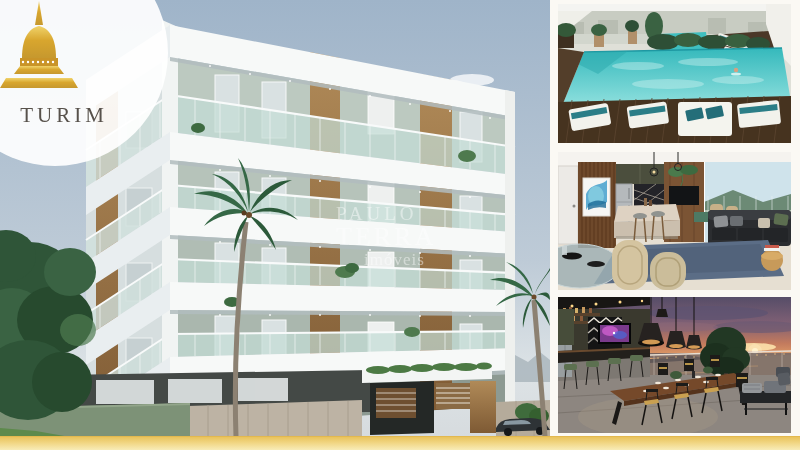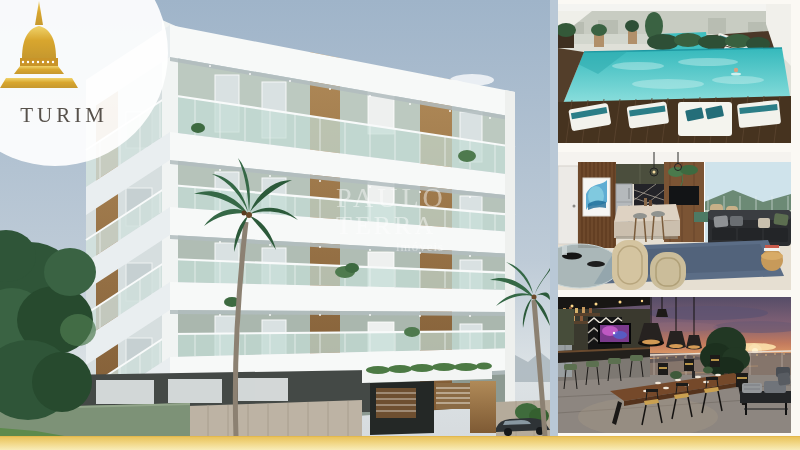--- a/index.html
+++ b/index.html
@@ -1,30 +1,30 @@
 <!DOCTYPE html>
 <html><head>
 <meta charset="utf-8">
 <style>
   html,body{margin:0;padding:0;background:#ffffff;}
   .canvas{position:relative;width:800px;height:450px;background:#fbf9f4;overflow:hidden;
           font-family:"Liberation Sans",sans-serif;}
-  .main-photo{position:absolute;left:0;top:0;width:550px;height:437px;overflow:hidden;background:#b9c8d6;padding-left:8px;}
+  .main-photo{position:absolute;left:0;top:0;width:550px;height:437px;overflow:hidden;background:#b9c8d6;}
   .main-photo svg{position:absolute;left:0;top:0;}
   .logo-circle{position:absolute;left:-58px;top:-60px;width:226px;height:226px;border-radius:50%;
                background:rgba(255,255,255,0.92);}
   .pagoda{position:absolute;left:24px;top:16px;}
   .brand-name{position:absolute;left:0;top:103px;width:128px;text-align:center;
               font-family:"Liberation Serif",serif;font-size:21px;letter-spacing:4px;
               color:#57514b;font-weight:500;}
   .watermark{position:absolute;left:336px;top:184px;color:#ffffff;opacity:0.45;
              font-family:"Liberation Serif",serif;line-height:1.0;pointer-events:none;}
-  .wm1{font-size:28px;letter-spacing:4px;}
+  .wm1{font-size:19px;letter-spacing:4px;margin-top:20px;}
   .wm2{font-size:26px;letter-spacing:3px;margin-top:1px;}
-  .wm3{font-size:13px;letter-spacing:1px;margin-left:60px;margin-top:1px;}
+  .wm3{font-size:17px;letter-spacing:1px;margin-left:28px;margin-top:1px;}
   .thumb{position:absolute;left:558px;width:233px;overflow:hidden;background:#dfe0d8;}
   .thumb svg{display:block;}
   .t-pool{top:4px;height:139px;}
   .t-living{top:152px;height:138px;}
   .t-terrace{top:297px;height:136px;}
   .gold-bar{position:absolute;left:0;top:436px;width:800px;height:14px;
             background:linear-gradient(180deg,#e9c35c 0%,#f1d683 45%,#f8ecb8 100%);
             border-top:1px solid #e2b84f;box-sizing:border-box;}
 </style>
 </head>

